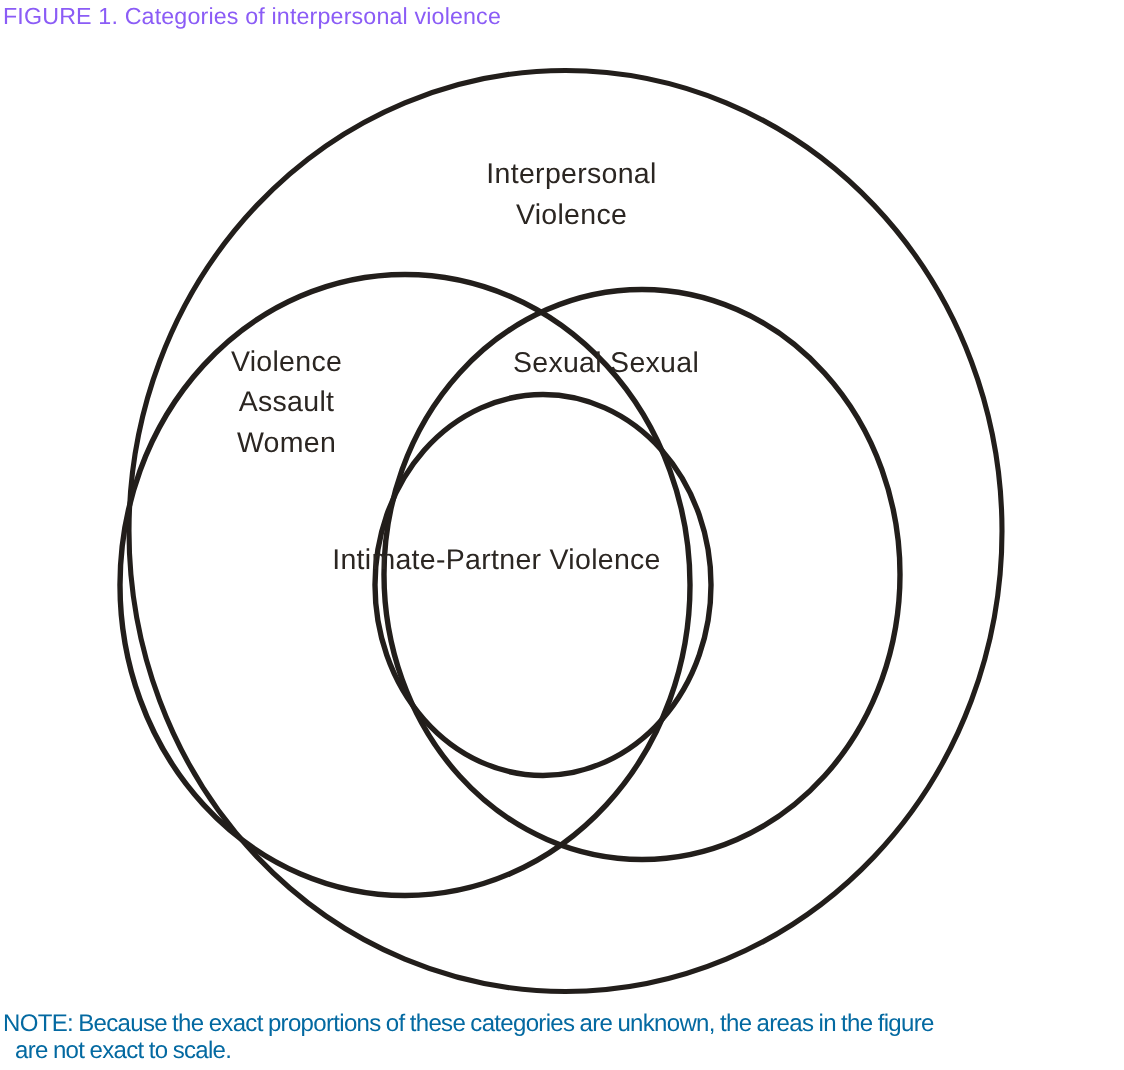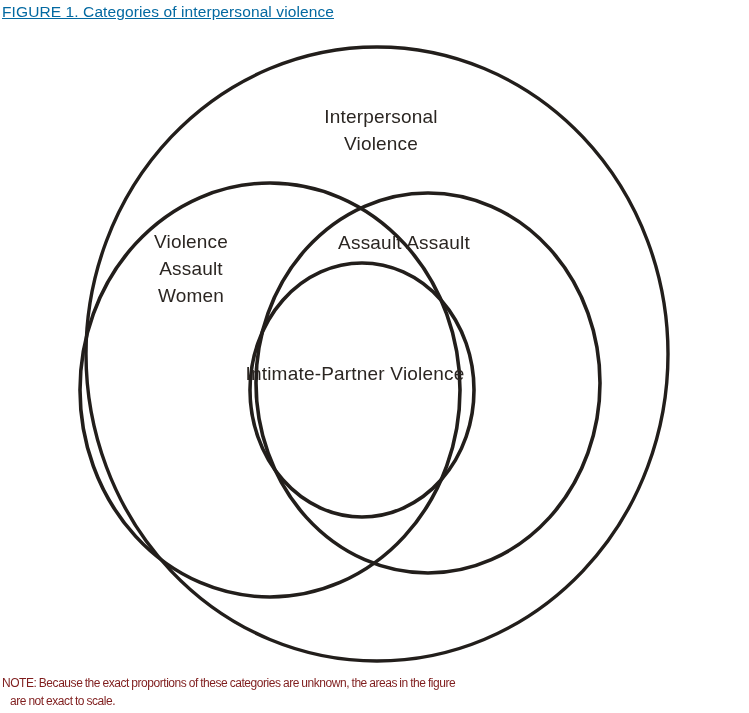--- a/index.html
+++ b/index.html
@@ -14,24 +14,23 @@
     background: #ffffff;
     font-family: "Liberation Sans", sans-serif;
     overflow: hidden;
   }
   .figure-title {
     position: absolute;
     left: 2px;
     top: 3px;
     font-size: 15.5px;
     font-weight: 400;
-    color: #0369a1;
+    color: #8b5cf6;
     letter-spacing: 0.1px;
     white-space: nowrap;
-    text-decoration: underline;
   }
   .venn-canvas {
     position: absolute;
     left: 0;
     top: 0;
     width: 749px;
     height: 555px;
     padding-left: 36px;
   }
   .venn-svg {
@@ -51,23 +50,23 @@
     text-align: center;
     white-space: nowrap;
     transform: translateX(-50%);
     letter-spacing: 0.2px;
   }
   .figure-note {
     position: absolute;
     left: 2px;
     top: 674px;
     width: 745px;
-    font-size: 12px;
+    font-size: 16px;
     line-height: 18px;
-    color: #7f1d1d;
+    color: #0369a1;
     letter-spacing: -0.45px;
     word-spacing: -0.5px;
   }
   .figure-note .note-line2 {
     padding-left: 8px;
   }
 </style>
 </head>
 <body>
 
@@ -93,24 +92,24 @@
       <div>Violence</div>
     </div>
 
     <div class="set-label" style="left:191px; top:228px;">
       <div>Violence</div>
       <div>Assault</div>
       <div>Women</div>
     </div>
 
     <div class="set-label" style="left:404px; top:229px;">
-      <div>Assault Assault</div>
+      <div>Sexual Sexual</div>
     </div>
 
-    <div class="set-label" style="left:355px; top:360px;">
+    <div class="set-label" style="left:331px; top:360px;">
       <div>Intimate-Partner Violence</div>
     </div>
 
   </div>
 
   <div class="figure-note">
     <span class="note-line1">NOTE: Because the exact proportions of these categories are unknown, the areas in the figure</span><br>
     <span class="note-line2">are not exact to scale.</span>
   </div>
 

